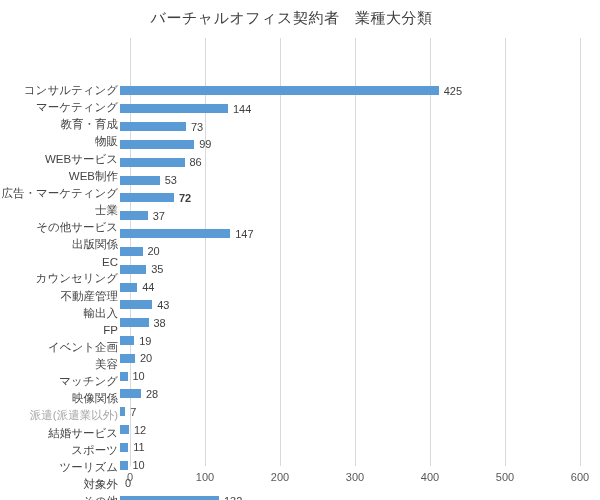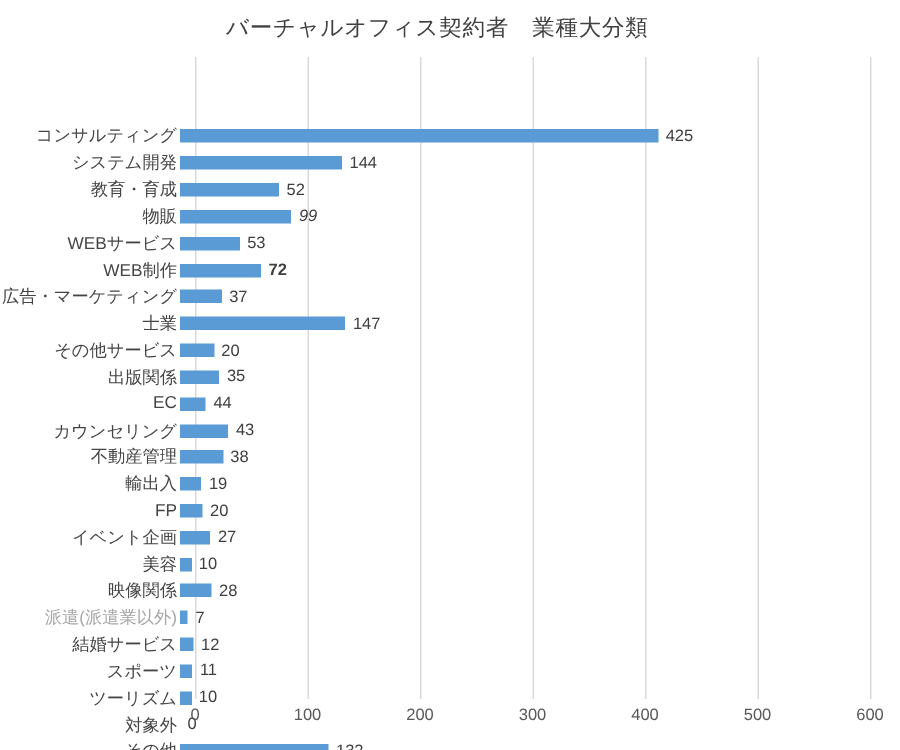--- a/index.html
+++ b/index.html
@@ -119,21 +119,21 @@
       <div class="gridline" style="left: 300px; background: rgb(217, 217, 217);"></div>
       <div class="gridline" style="left: 375px; background: rgb(217, 217, 217);"></div>
       <div class="gridline" style="left: 450px; background: rgb(217, 217, 217);"></div>
     </div>
 
   <div class="cat-col" id="cat-col">
       <div class="cat-row">
         <span class="cat-label" style="color: rgb(68, 68, 68);">コンサルティング</span>
       </div>
       <div class="cat-row">
-        <span class="cat-label" style="color: rgb(68, 68, 68);">システム開発</span>
+        <span class="cat-label" style="color: rgb(68, 68, 68);">マーケティング</span>
       </div>
       <div class="cat-row">
         <span class="cat-label" style="color: rgb(68, 68, 68);">教育・育成</span>
       </div>
       <div class="cat-row">
         <span class="cat-label" style="color: rgb(68, 68, 68);">物販</span>
       </div>
       <div class="cat-row">
         <span class="cat-label" style="color: rgb(68, 68, 68);">WEBサービス</span>
       </div>
@@ -165,20 +165,23 @@
         <span class="cat-label" style="color: rgb(68, 68, 68); text-align: center;">輸出入</span>
       </div>
       <div class="cat-row">
         <span class="cat-label" style="color: rgb(68, 68, 68);">FP</span>
       </div>
       <div class="cat-row">
         <span class="cat-label" style="color: rgb(68, 68, 68); font-family: Liberation Mono, monospace;">イベント企画</span>
       </div>
       <div class="cat-row">
         <span class="cat-label" style="color: rgb(68, 68, 68);">美容</span>
+      </div>
+      <div class="cat-row">
+        <span class="cat-label" style="color: rgb(68, 68, 68);">マッチング</span>
       </div>
       <div class="cat-row">
         <span class="cat-label" style="color: rgb(68, 68, 68);">映像関係</span>
       </div>
       <div class="cat-row">
         <span class="cat-label muted" style="color: rgb(166, 166, 166);">派遣(派遣業以外)</span>
       </div>
       <div class="cat-row">
         <span class="cat-label" style="color: rgb(68, 68, 68);">結婚サービス</span>
       </div>
@@ -200,25 +203,29 @@
       <div class="bar-row">
         <div class="bar" style="width: 318.75px; background: rgb(91, 155, 213);"></div>
         <span class="bar-value" style="color: rgb(63, 63, 63);">425</span>
       </div>
       <div class="bar-row">
         <div class="bar" style="width: 108px; background: rgb(91, 155, 213);"></div>
         <span class="bar-value" style="color: rgb(63, 63, 63);">144</span>
       </div>
       <div class="bar-row">
         <div class="bar" style="width: 66px; background: rgb(91, 155, 213);"></div>
-        <span class="bar-value" style="color: rgb(63, 63, 63);">52</span>
+        <span class="bar-value" style="color: rgb(63, 63, 63);">73</span>
       </div>
       <div class="bar-row">
         <div class="bar" style="width: 74.25px; background: rgb(91, 155, 213);"></div>
-        <span class="bar-value" style="color: rgb(63, 63, 63); font-style: italic;">99</span>
+        <span class="bar-value" style="color: rgb(63, 63, 63);">99</span>
+      </div>
+      <div class="bar-row">
+        <div class="bar" style="width: 64.5px; background: rgb(91, 155, 213);"></div>
+        <span class="bar-value" style="color: rgb(63, 63, 63);">86</span>
       </div>
       <div class="bar-row">
         <div class="bar" style="width: 39.75px; background: rgb(91, 155, 213);"></div>
         <span class="bar-value" style="color: rgb(63, 63, 63);">53</span>
       </div>
       <div class="bar-row">
         <div class="bar" style="width: 54px; background: rgb(91, 155, 213);"></div>
         <span class="bar-value" style="color: rgb(63, 63, 63); font-weight: bold;">72</span>
       </div>
       <div class="bar-row">
@@ -249,24 +256,20 @@
         <div class="bar" style="width: 28.5px; background: rgb(91, 155, 213);"></div>
         <span class="bar-value" style="color: rgb(63, 63, 63);">38</span>
       </div>
       <div class="bar-row">
         <div class="bar" style="width: 14.25px; background: rgb(91, 155, 213);"></div>
         <span class="bar-value" style="color: rgb(63, 63, 63);">19</span>
       </div>
       <div class="bar-row">
         <div class="bar" style="width: 15px; background: rgb(91, 155, 213);"></div>
         <span class="bar-value" style="color: rgb(63, 63, 63);">20</span>
-      </div>
-      <div class="bar-row">
-        <div class="bar" style="width: 20.25px; background: rgb(91, 155, 213);"></div>
-        <span class="bar-value" style="color: rgb(63, 63, 63);">27</span>
       </div>
       <div class="bar-row">
         <div class="bar" style="width: 7.5px; background: rgb(91, 155, 213);"></div>
         <span class="bar-value" style="color: rgb(63, 63, 63);">10</span>
       </div>
       <div class="bar-row">
         <div class="bar" style="width: 21px; background: rgb(91, 155, 213);"></div>
         <span class="bar-value" style="color: rgb(63, 63, 63);">28</span>
       </div>
       <div class="bar-row">

